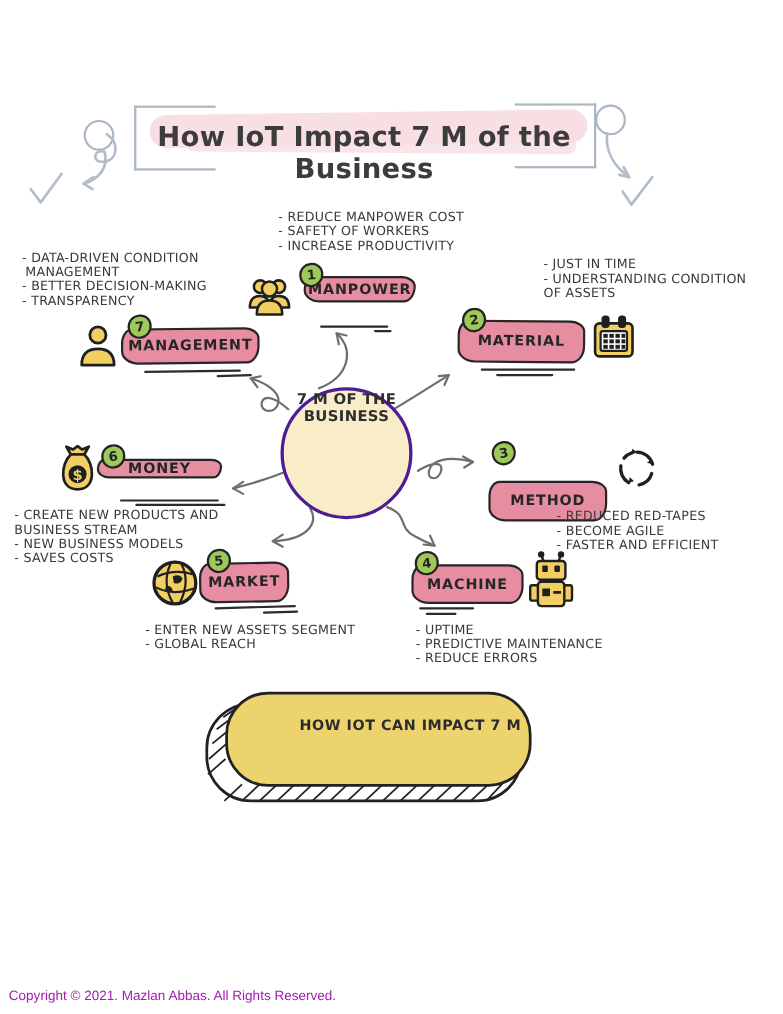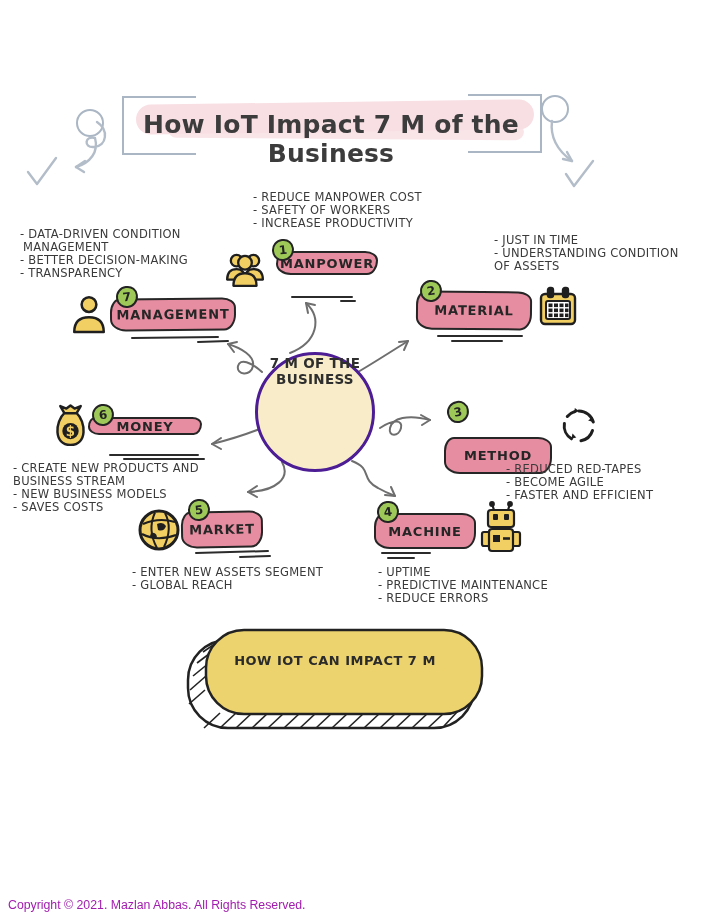--- a/index.html
+++ b/index.html
@@ -26,21 +26,21 @@
        background:var(--badge-green,#9ec959);border:2px solid #232323;color:#232323;
        font-size:12px;font-weight:bold;display:flex;align-items:center;justify-content:center;
        z-index:3;box-sizing:border-box;}
   .icon{position:absolute;z-index:2;line-height:0;}
   .center-circle{position:absolute;left:255px;top:352px;width:120px;height:120px;
        background:var(--center-cream,#f8edc8);border:3px solid #4c1d95;border-radius:50%;
        display:flex;flex-direction:column;align-items:center;
        z-index:2;box-sizing:border-box;}
   .center-circle div{font-size:13.5px;font-weight:bold;letter-spacing:.3px;color:#2e2e2e;line-height:1.2;}
   .banner-wrap{position:absolute;left:182px;top:626px;z-index:2;}
-  .banner-text{position:absolute;left:212px;top:653px;width:246px;text-align:center;z-index:3;}
+  .banner-text{position:absolute;left:228px;top:653px;width:246px;text-align:right;z-index:3;}
   .banner-text div{font-size:13px;font-weight:bold;letter-spacing:.5px;color:#2b2b2b;line-height:1.18;}
   .copyright{position:absolute;left:8px;top:898px;font-family:"Liberation Sans",sans-serif;
        font-size:12.3px;color:#a21caf;z-index:2;}
 </style>
 </head>
 <body>
 
 <div class="hl" style="left:136px;top:102px;width:398px;height:30px;transform:rotate(-0.8deg);"></div>
 <div class="hl" style="left:168px;top:122px;width:356px;height:17px;opacity:.85;transform:rotate(.4deg);"></div>
 <div class="brk l" style="left:122px;top:96px;"></div>

